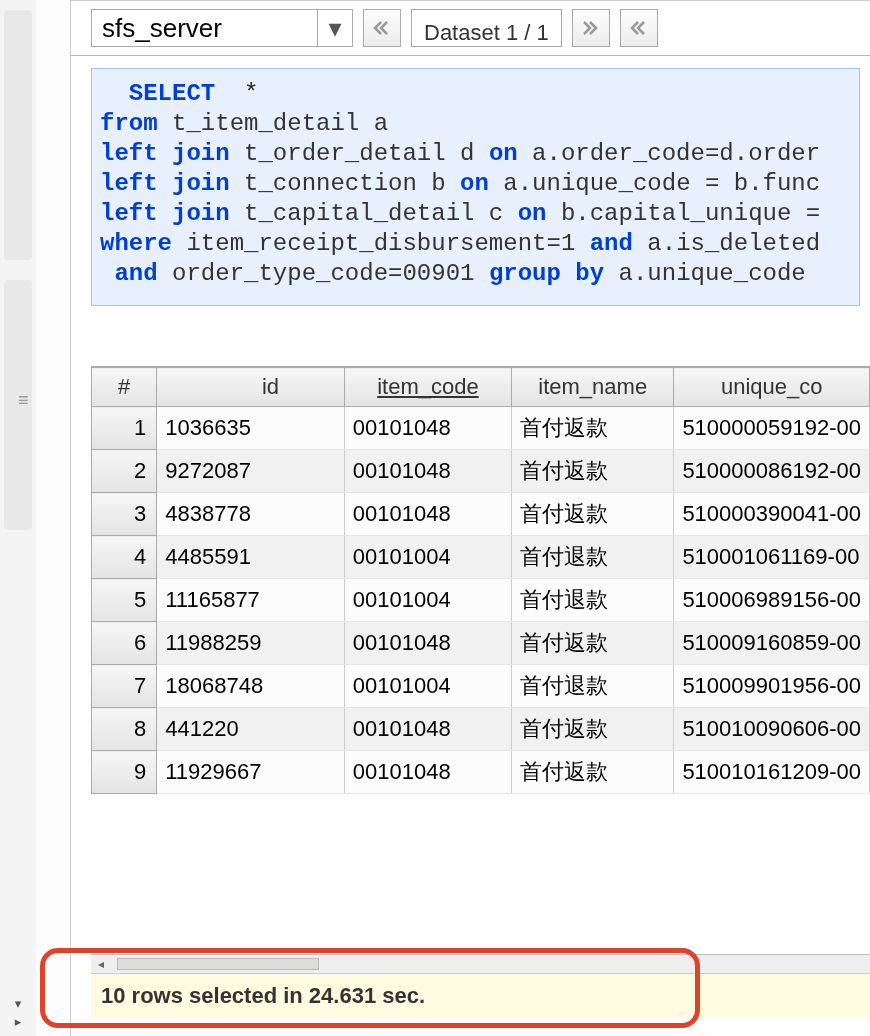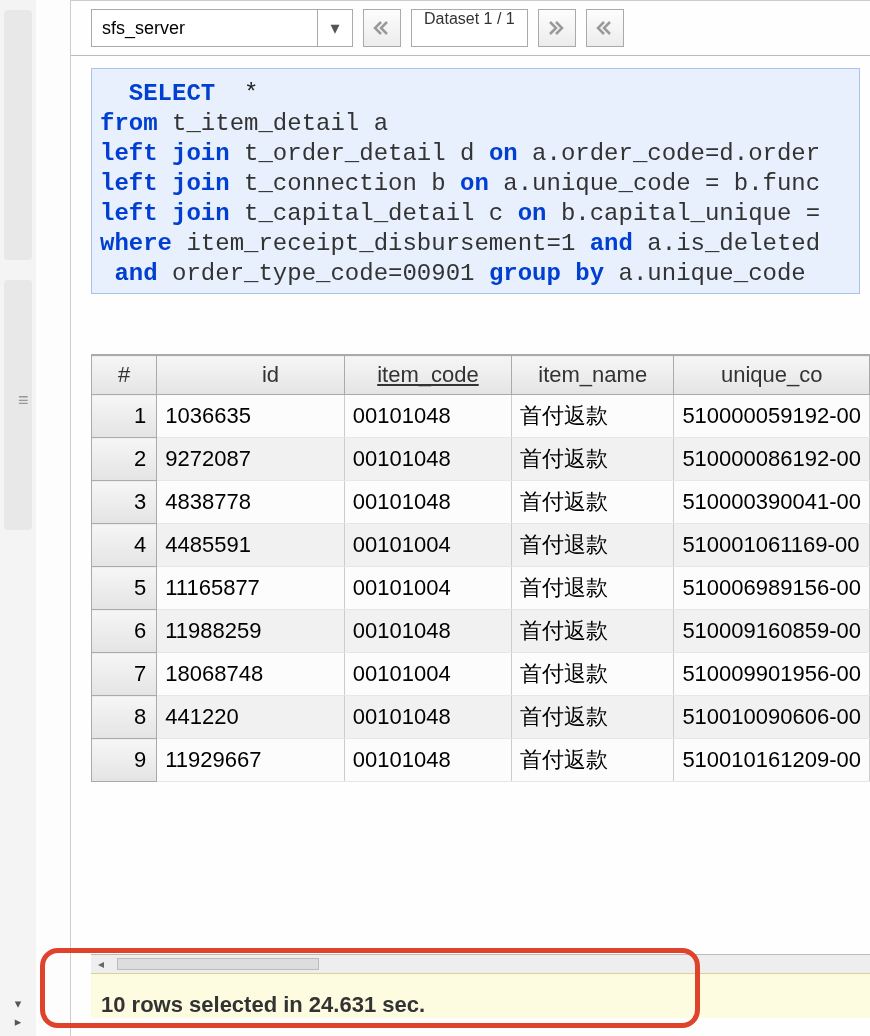--- a/index.html
+++ b/index.html
@@ -61,21 +61,21 @@
     padding: 8px 10px 8px 20px;
     border-top: 1px solid #ccc;
     border-bottom: 1px solid #bbb;
   }
   .dropdown {
     display: flex;
     align-items: center;
     border: 1px solid #aaa;
     height: 36px;
     background: #fff;
-    font-size: 18px;
+    font-size: 26px;
     min-width: 260px;
   }
   .dropdown .text {
     padding: 0 10px;
     flex: 1;
   }
   .dropdown .arrow {
     width: 34px;
     height: 36px;
     border-left: 1px solid #aaa;
@@ -93,31 +93,31 @@
     align-items: center;
     justify-content: center;
     color: #888;
   }
   .nav-btn svg { display:block; }
   .dataset-box {
     height: 36px;
     border: 1px solid #aaa;
     background: #fff;
     display: flex;
-    align-items: flex-start;
+    align-items: flex-end;
     padding: 0 12px;
-    font-size: 16px;
+    font-size: 22px;
     color: #333;
   }
   
   .sql-wrap {
     margin: 12px 10px 0 20px;
     border: 1px solid #a9c3e6;
     background: #e7f0fc;
-    padding: 10px 8px 4px 8px;
+    padding: 10px 8px 16px 8px;
     font-family: "Courier New", monospace;
     font-size: 24px;
     line-height: 30px;
     white-space: pre;
     overflow: hidden;
   }
   .kw { color: #003fd1; font-weight: bold; }
   .id { color: #333; }
   .op { color: #222; }
   
@@ -184,21 +184,21 @@
   
   .status {
     position: absolute;
     bottom: 18px;
     left: 20px;
     right: 0;
     height: 44px;
     background: #fdfbe0;
     border-top: 1px solid #d8d295;
     display: flex;
-    align-items: flex-end;
+    align-items: center;
     padding-left: 10px;
     font-size: 22px;
     font-weight: bold;
     color: #333;
   }
   .status-highlight {
     position: absolute;
     bottom: 8px;
     left: 40px;
     width: 650px;

